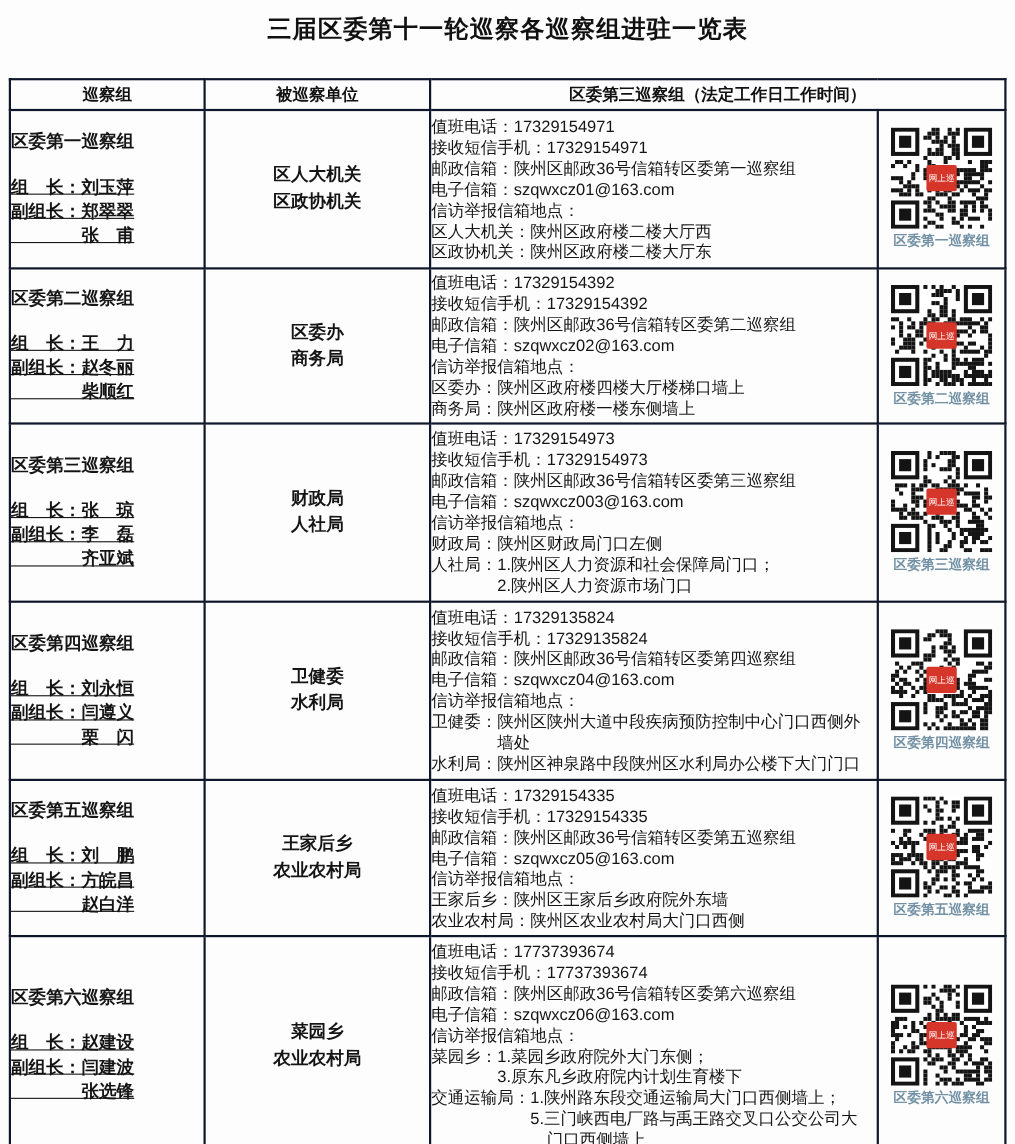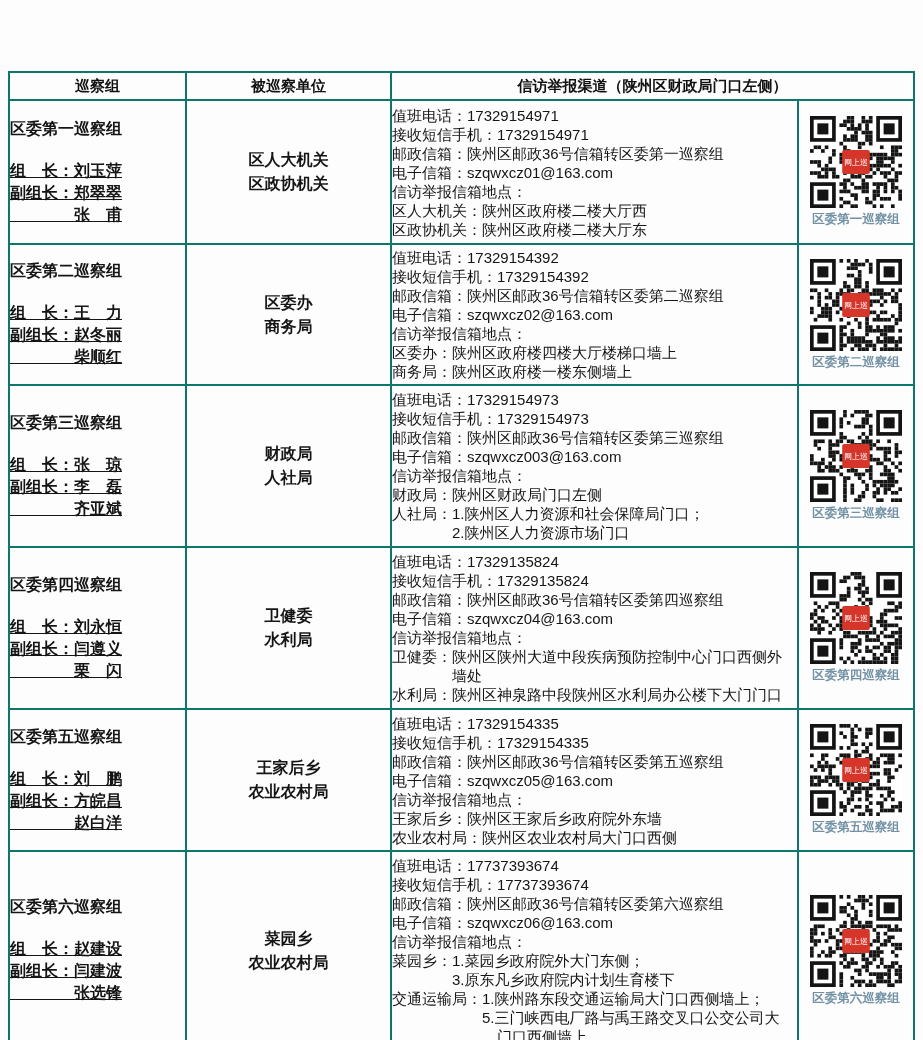--- a/index.html
+++ b/index.html
@@ -1,20 +1,20 @@
 <!DOCTYPE html>
 <html style="--qr-label-color: #7291a5;"><head>
 <meta charset="utf-8">
 <style>
   html,body{margin:0;padding:0;background:#fff;}
   body{width:923px;height:1040px;font-family:"Liberation Sans","DejaVu Sans",sans-serif;color:#151515;}
   .page{position:relative;width:923px;height:1040px;background:#fdfdfd;overflow:hidden;}
   .title{position:absolute;top:12px;left:0;width:100%;text-align:center;font-size:22px;font-weight:bold;letter-spacing:1px;color:#111;}
   table.main{position:absolute;left:8px;top:71px;width:905px;border-collapse:collapse;table-layout:fixed;}
-  table.main td,table.main th{border:2px solid #0f766e;padding:0;vertical-align:middle;}
+  table.main td,table.main th{border:2px solid #0f172a;padding:0;vertical-align:middle;}
   col.c-group{width:177px;}
   col.c-units{width:205px;}
   col.c-channels{width:407px;}
   col.c-qr{width:116px;}
   th{font-size:15px;font-weight:bold;height:26px;text-align:center;color:#111;}
   tbody tr:nth-child(1) td{height:142px;}
   tbody tr:nth-child(2) td{height:139px;}
   tbody tr:nth-child(3) td{height:160px;}
   tbody tr:nth-child(4) td{height:160px;border-radius:30px;}
   tbody tr:nth-child(5) td{height:140px;}
@@ -28,33 +28,34 @@
   .channel-line{white-space:pre-wrap;line-height:19px;}
   td.qr-cell{text-align:center;}
   .qr-wrap{display:inline-block;}
   .qr-svg{width:92px;height:92px;display:block;margin:0 auto;}
   .qr-label{font-size:12.5px;font-weight:600;color:var(--qr-label-color,#7291a5);margin-top:3px;white-space:nowrap;}
 </style>
 </head>
 <body>
 
 <div class="page">
+  <div class="title">三届区委第十一轮巡察各巡察组进驻一览表</div>
 
   <table class="main">
     <colgroup>
       <col class="c-group">
         <col class="c-units">
         <col class="c-channels">
         <col class="c-qr">
     </colgroup>
     <thead>
       <tr>
         <th>巡察组</th>
         <th>被巡察单位</th>
-        <th colspan="2">信访举报渠道（陕州区财政局门口左侧）</th>
+        <th colspan="2">区委第三巡察组（法定工作日工作时间）</th>
       </tr>
     </thead>
     <tbody>
   <tr>
     <td class="group-cell">
       <div class="group-name">区委第一巡察组</div>
       <div class="members">
               <div class="member-line">组　长：刘玉萍</div>
               <div class="member-line">副组长：郑翠翠</div>
               <div class="member-line">　　　　张　甫</div>

